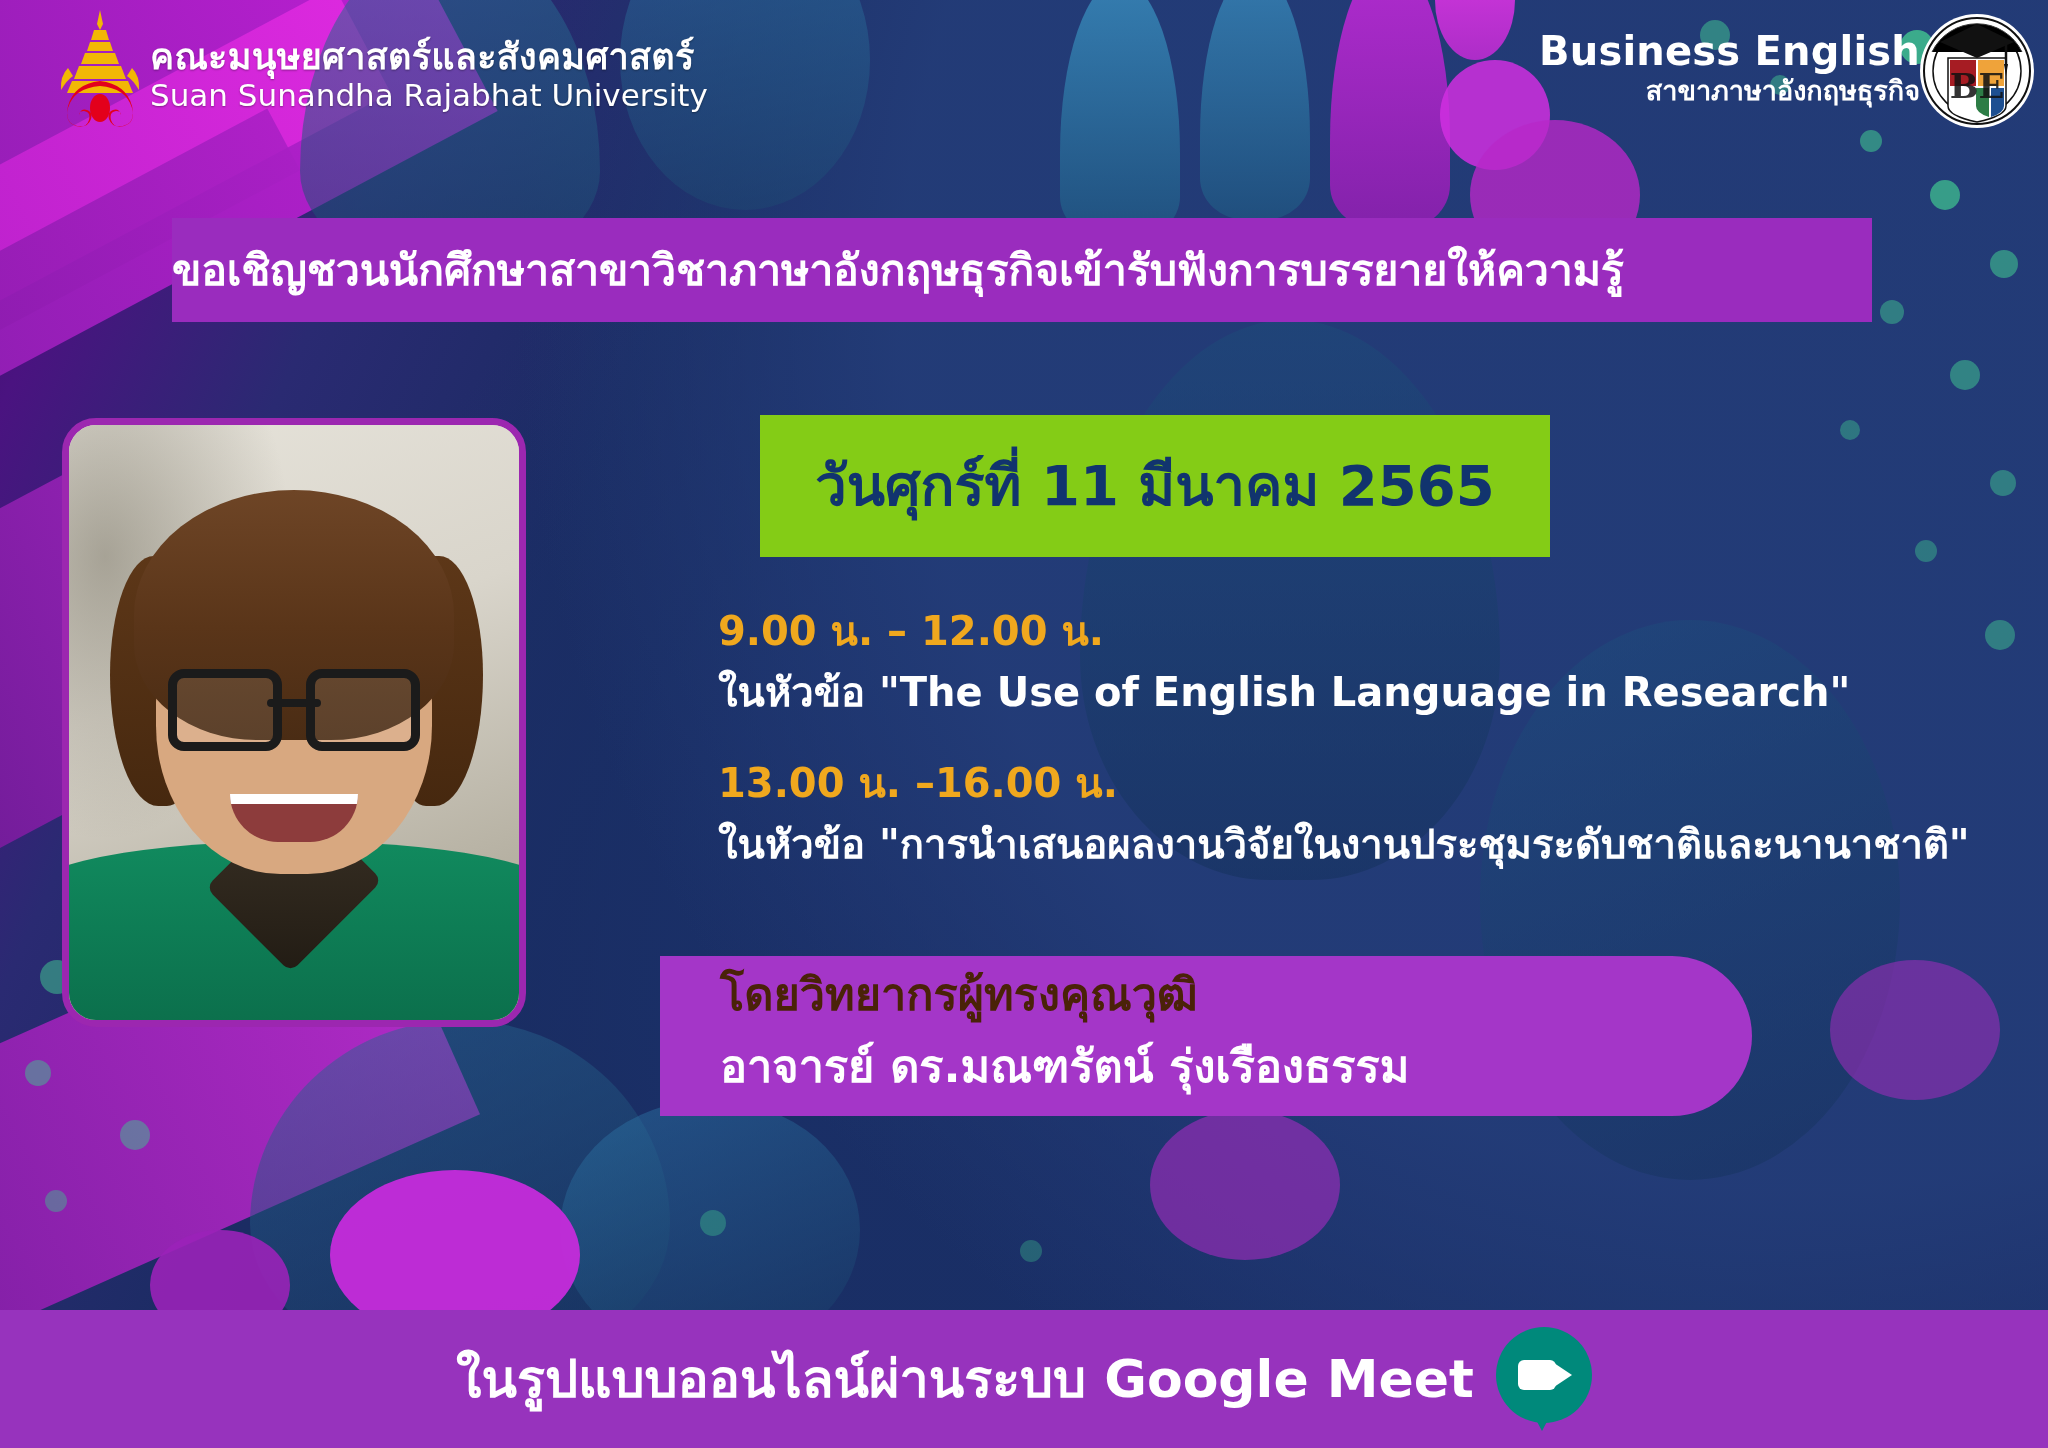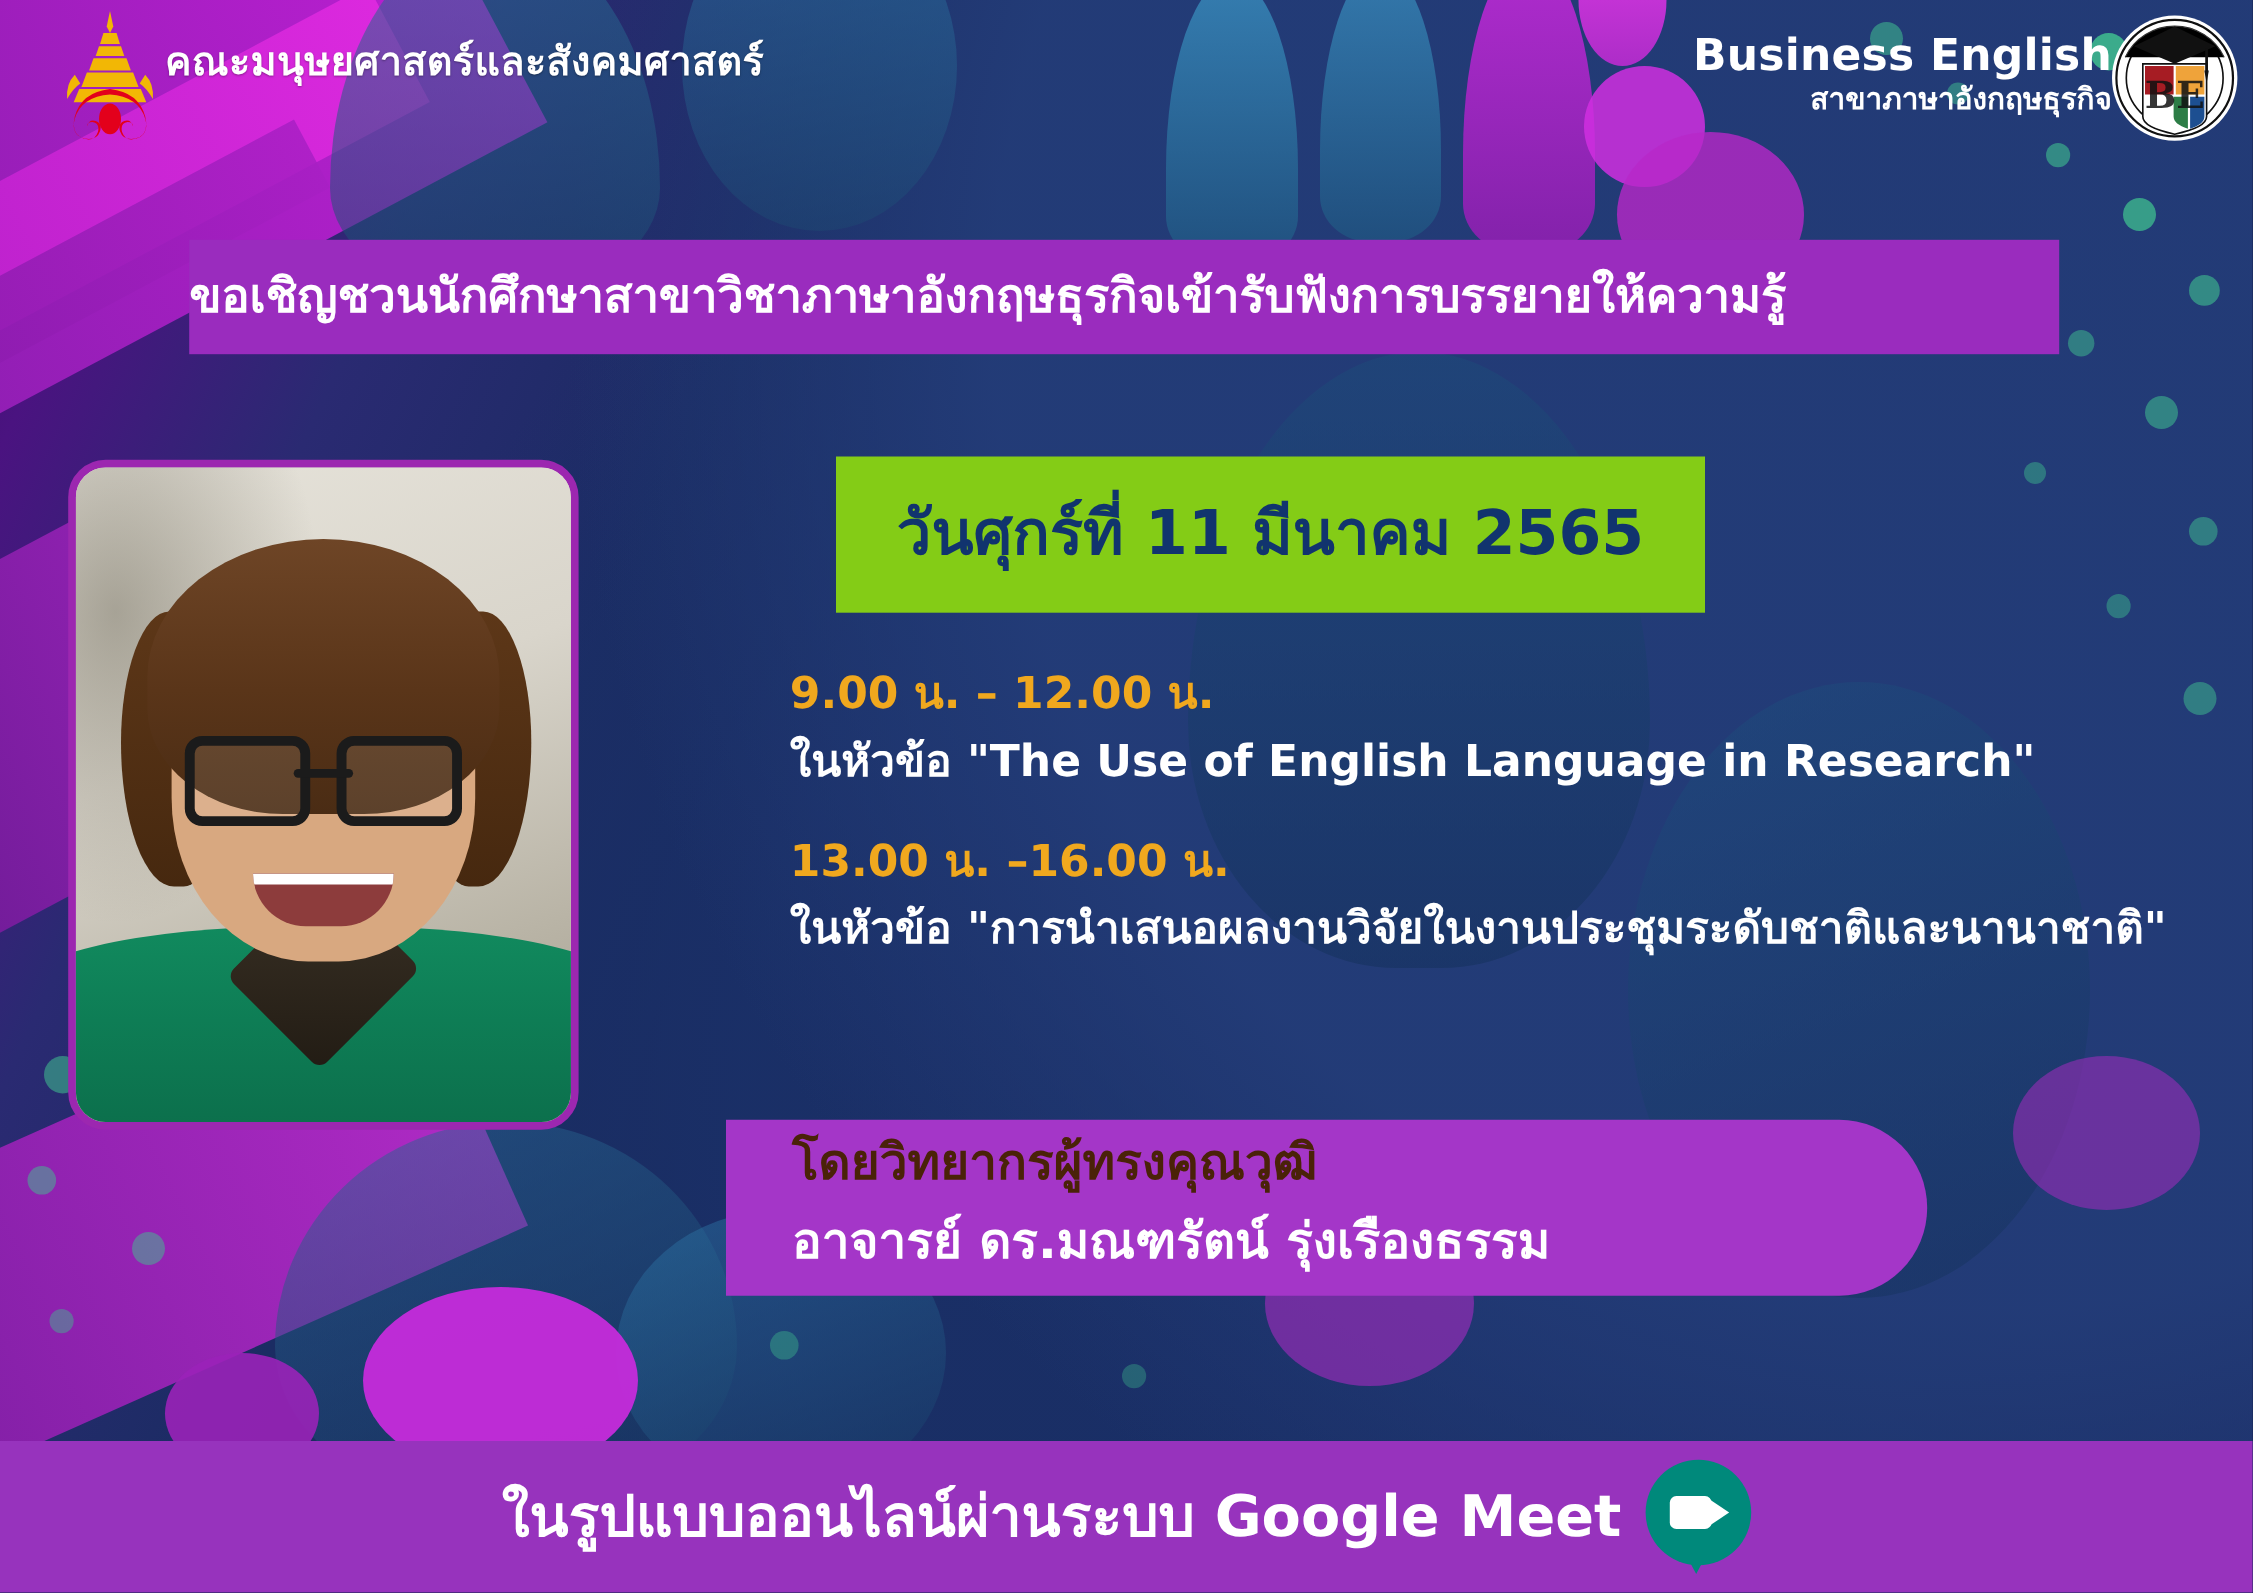--- a/index.html
+++ b/index.html
@@ -90,21 +90,21 @@
   .date-box span{color:#11346e;font-size:56px;font-weight:700;line-height:1;white-space:nowrap;}
 
   
   .sched{position:absolute;left:718px;top:608px;width:1310px;}
   .t-time{color:#f0a81e;font-size:40px;font-weight:700;line-height:1.15;white-space:nowrap;}
   .t-topic{color:#ffffff;font-size:40px;font-weight:700;line-height:1.2;margin-top:14px;white-space:nowrap;}
   .sched-block2{margin-top:44px;}
 
   
   .speaker{
-    position:absolute;left:660px;top:1018px;width:1092px;height:160px;
+    position:absolute;left:660px;top:956px;width:1092px;height:160px;
     background:#a436c8;border-radius:0 80px 80px 0;
   }
   .sp-role{position:absolute;left:60px;top:16px;color:#4a2208;font-size:45px;font-weight:700;
     line-height:1;white-space:nowrap;}
   .sp-name{position:absolute;left:60px;top:88px;color:#ffffff;font-size:45px;font-weight:700;
     line-height:1;white-space:nowrap;}
 
   
   .footer{position:absolute;left:0;bottom:0;width:100%;height:138px;background:#9733bd;
     display:flex;align-items:center;justify-content:center;gap:22px;}
@@ -206,20 +206,21 @@
         </g>
         <g fill="#e3001b">
           <path d="M46 78 q-26 2 -32 22 q-4 14 8 18 q10 3 13 -6 q2 -8 -5 -9 q-5 0 -5 4 q2 -7 8 -5 q6 2 4 9 q-3 9 -14 7 q-13 -3 -9 -20 q6 -22 32 -25 z"></path>
           <path d="M46 78 q26 2 32 22 q4 14 -8 18 q-10 3 -13 -6 q-2 -8 5 -9 q5 0 5 4 q-2 -7 -8 -5 q-6 2 -4 9 q3 9 14 7 q13 -3 9 -20 q-6 -22 -32 -25 z"></path>
           <ellipse cx="46" cy="100" rx="10" ry="14"></ellipse>
         </g>
       </svg>
     </div>
     <div class="fac-text">
       <div class="fac-th">คณะมนุษยศาสตร์และสังคมศาสตร์</div>
+      <div class="fac-en">Suan Sunandha Rajabhat University</div>
     </div>
 
     <div class="be-wrap">
       <div class="be-en">Business English</div>
       <div class="be-th">สาขาภาษาอังกฤษธุรกิจ</div>
     </div>
     <div class="be-seal">
       <svg viewBox="0 0 118 118" width="118" height="118" aria-hidden="true">
         <circle cx="59" cy="59" r="57" fill="#ffffff"></circle>
         <circle cx="59" cy="59" r="53" fill="none" stroke="#111" stroke-width="2"></circle>

